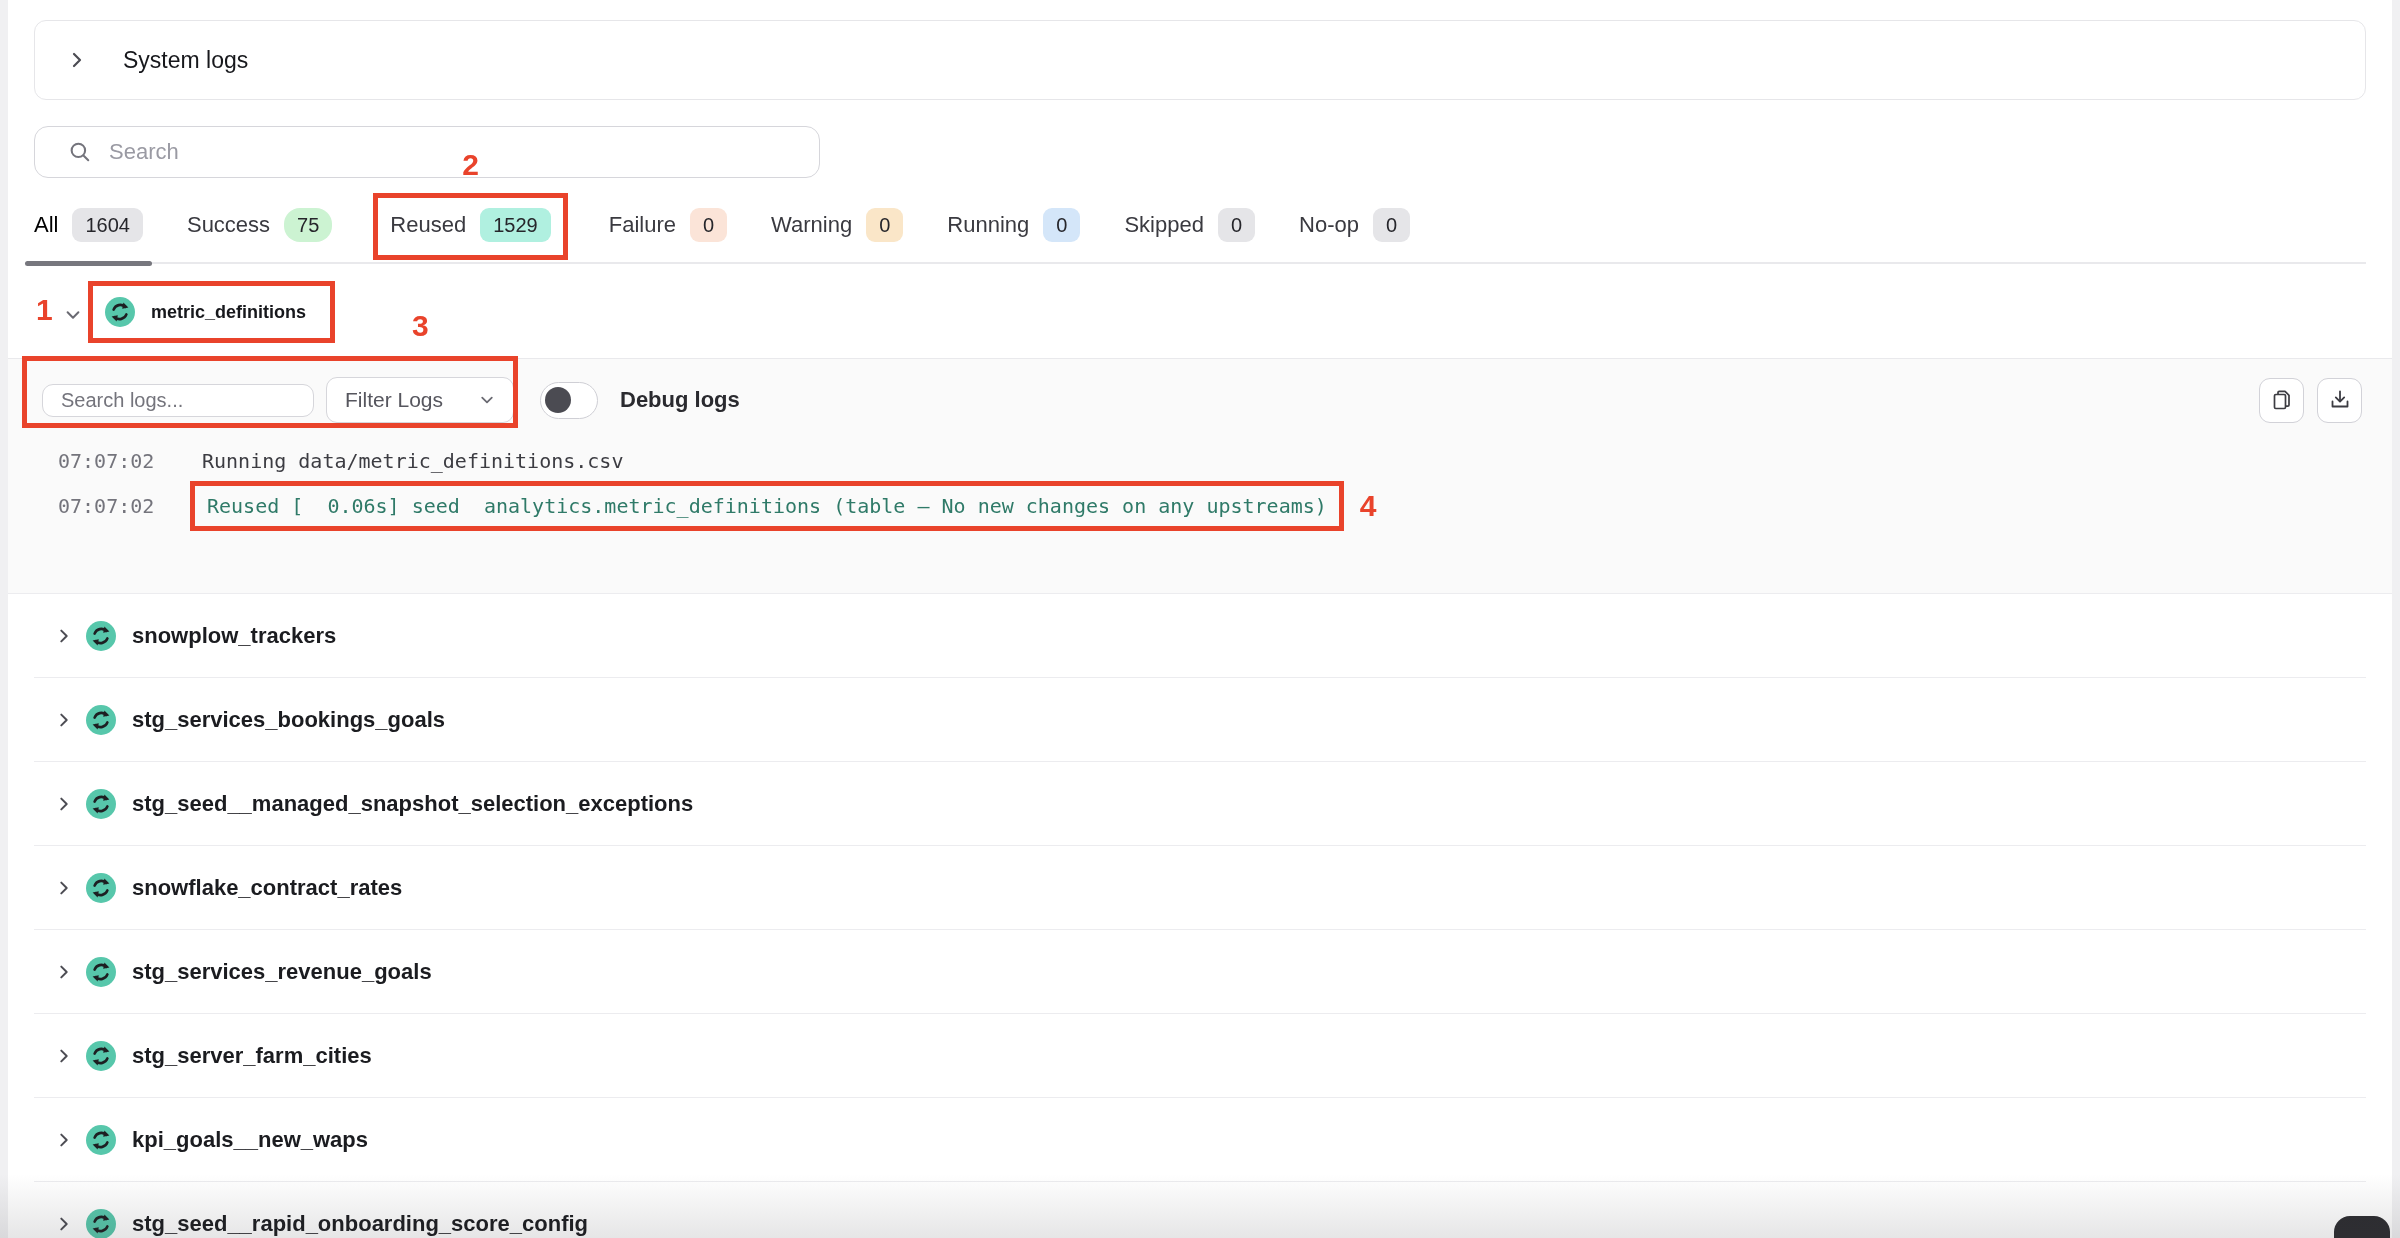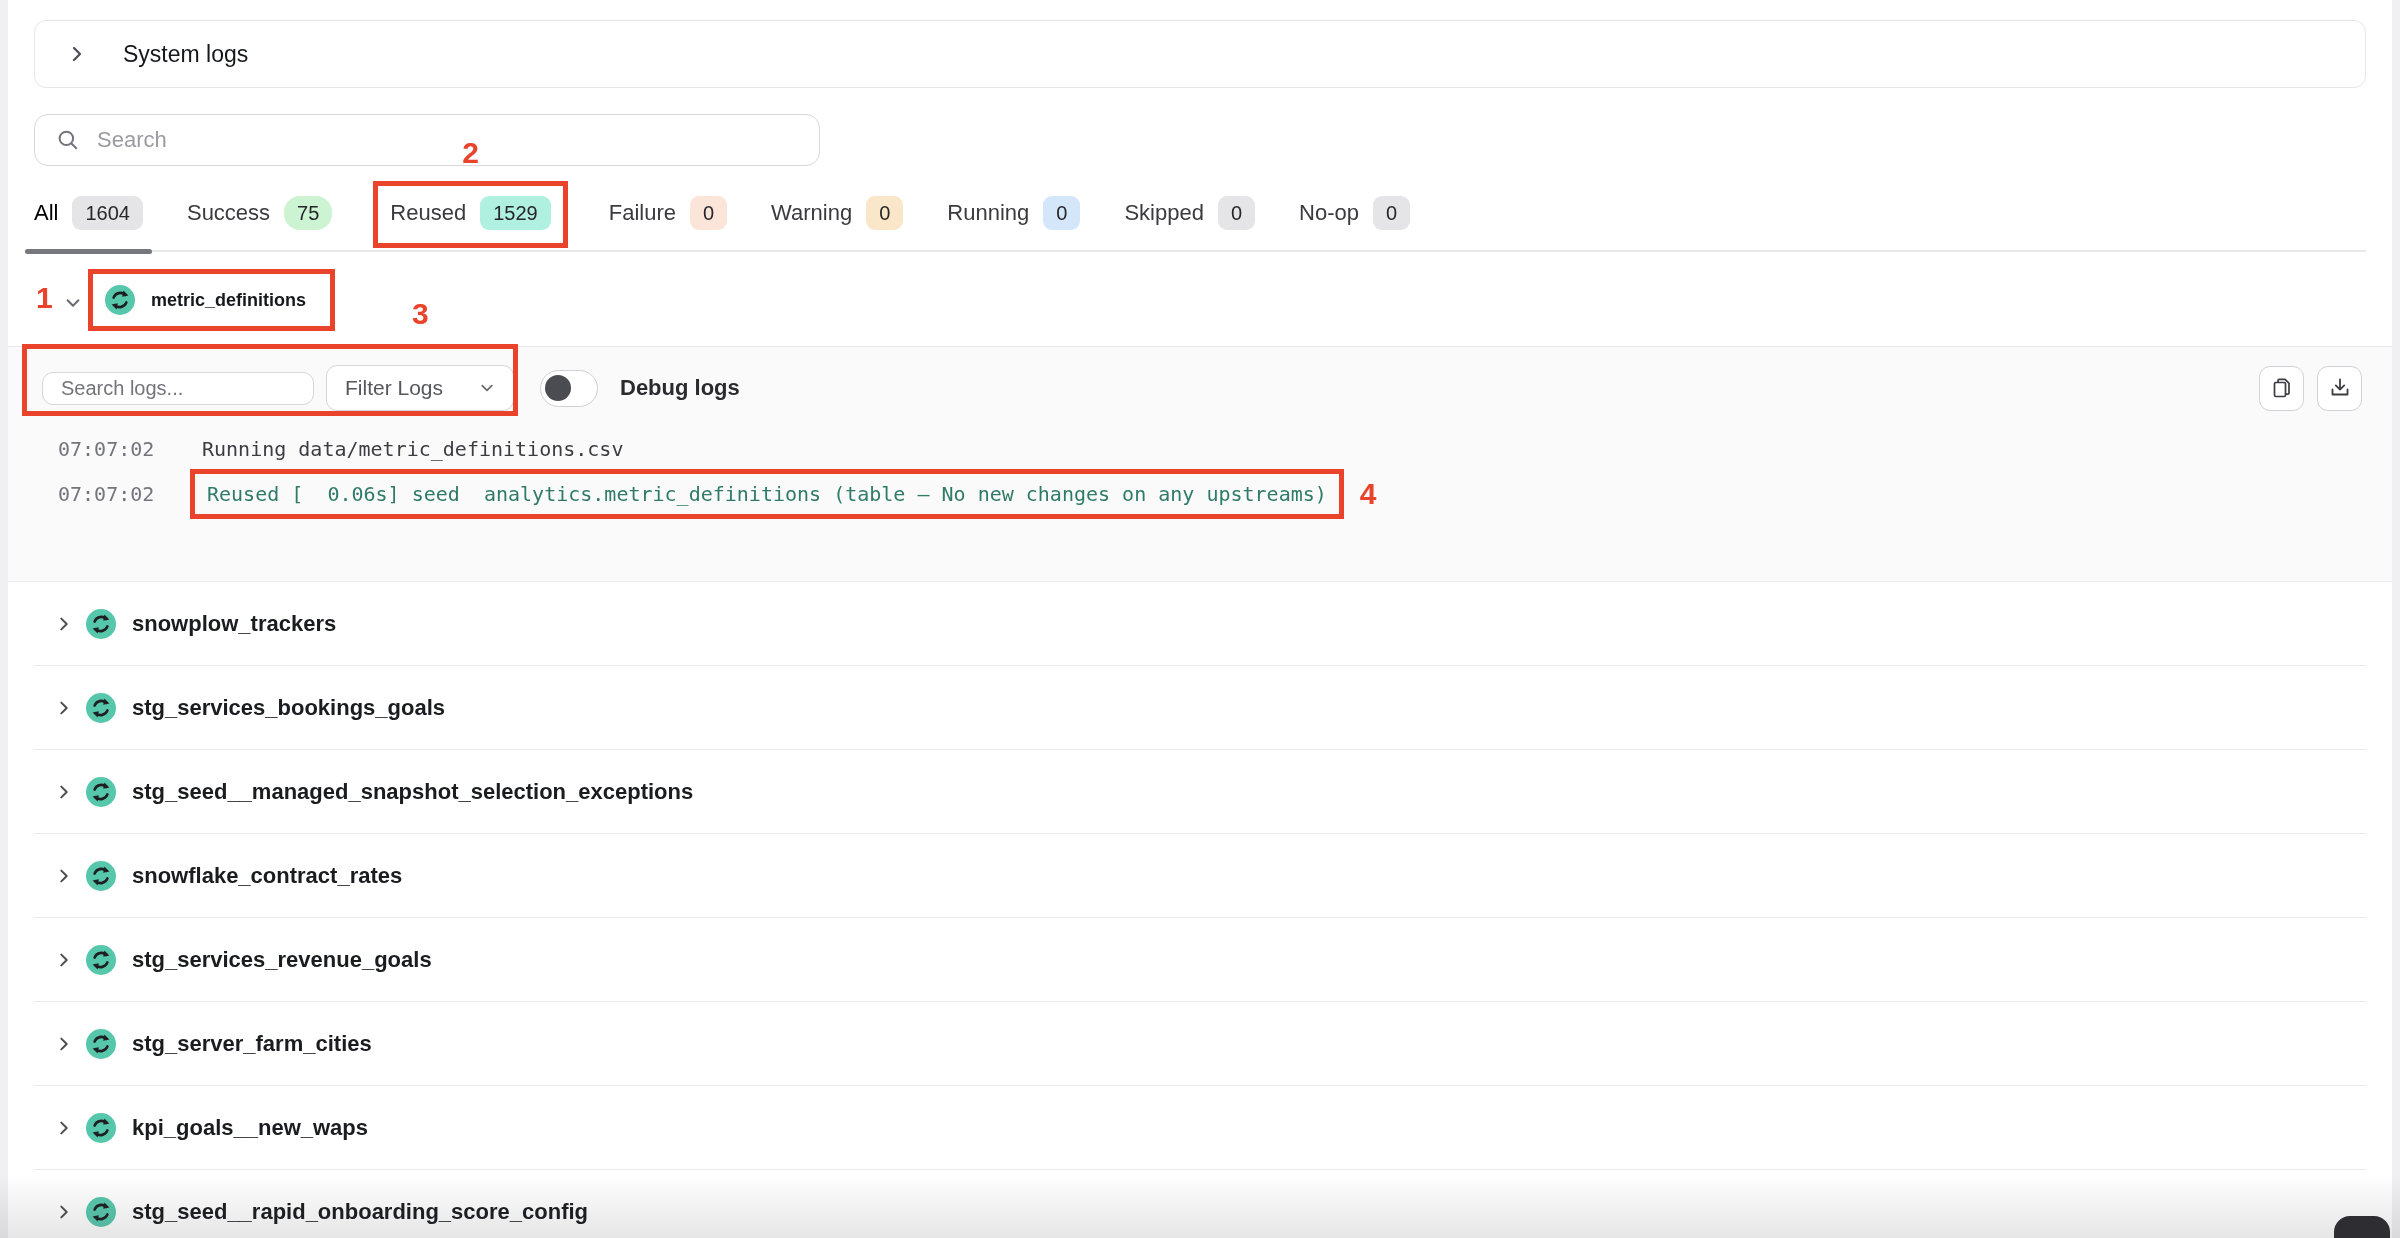--- a/index.html
+++ b/index.html
@@ -12,32 +12,32 @@
     overflow:hidden;
   }
   .sheet {
     position:absolute; left:8px; right:8px; top:0; bottom:0;
     background:#ffffff;
   }
   .content { padding:0 26px; }
 
   
   .header-card {
-    margin-top:20px; height:68px;
+    margin-top:20px; height:80px;
     border:1px solid #e6e6e9; border-radius:12px;
     display:flex; align-items:center; gap:36px; padding:0 32px;
     background:#fff;
   }
   .header-card .title { font-size:23px; font-weight:500; color:#17181c; }
 
   
   .search-box {
     margin-top:26px; width:786px; height:52px;
     border:1px solid #d6d6db; border-radius:14px;
-    display:flex; align-items:center; gap:16px; padding:0 20px;
+    display:flex; align-items:center; gap:16px; padding:0 32px;
     background:#fff;
   }
   .search-box input {
     border:none; outline:none; flex:1; font-size:22px;
     font-family:"Liberation Sans", sans-serif; color:#3f3f46; background:transparent;
   }
   .search-box input::placeholder { color:#9a9aa3; }
 
   
   .tabs {

